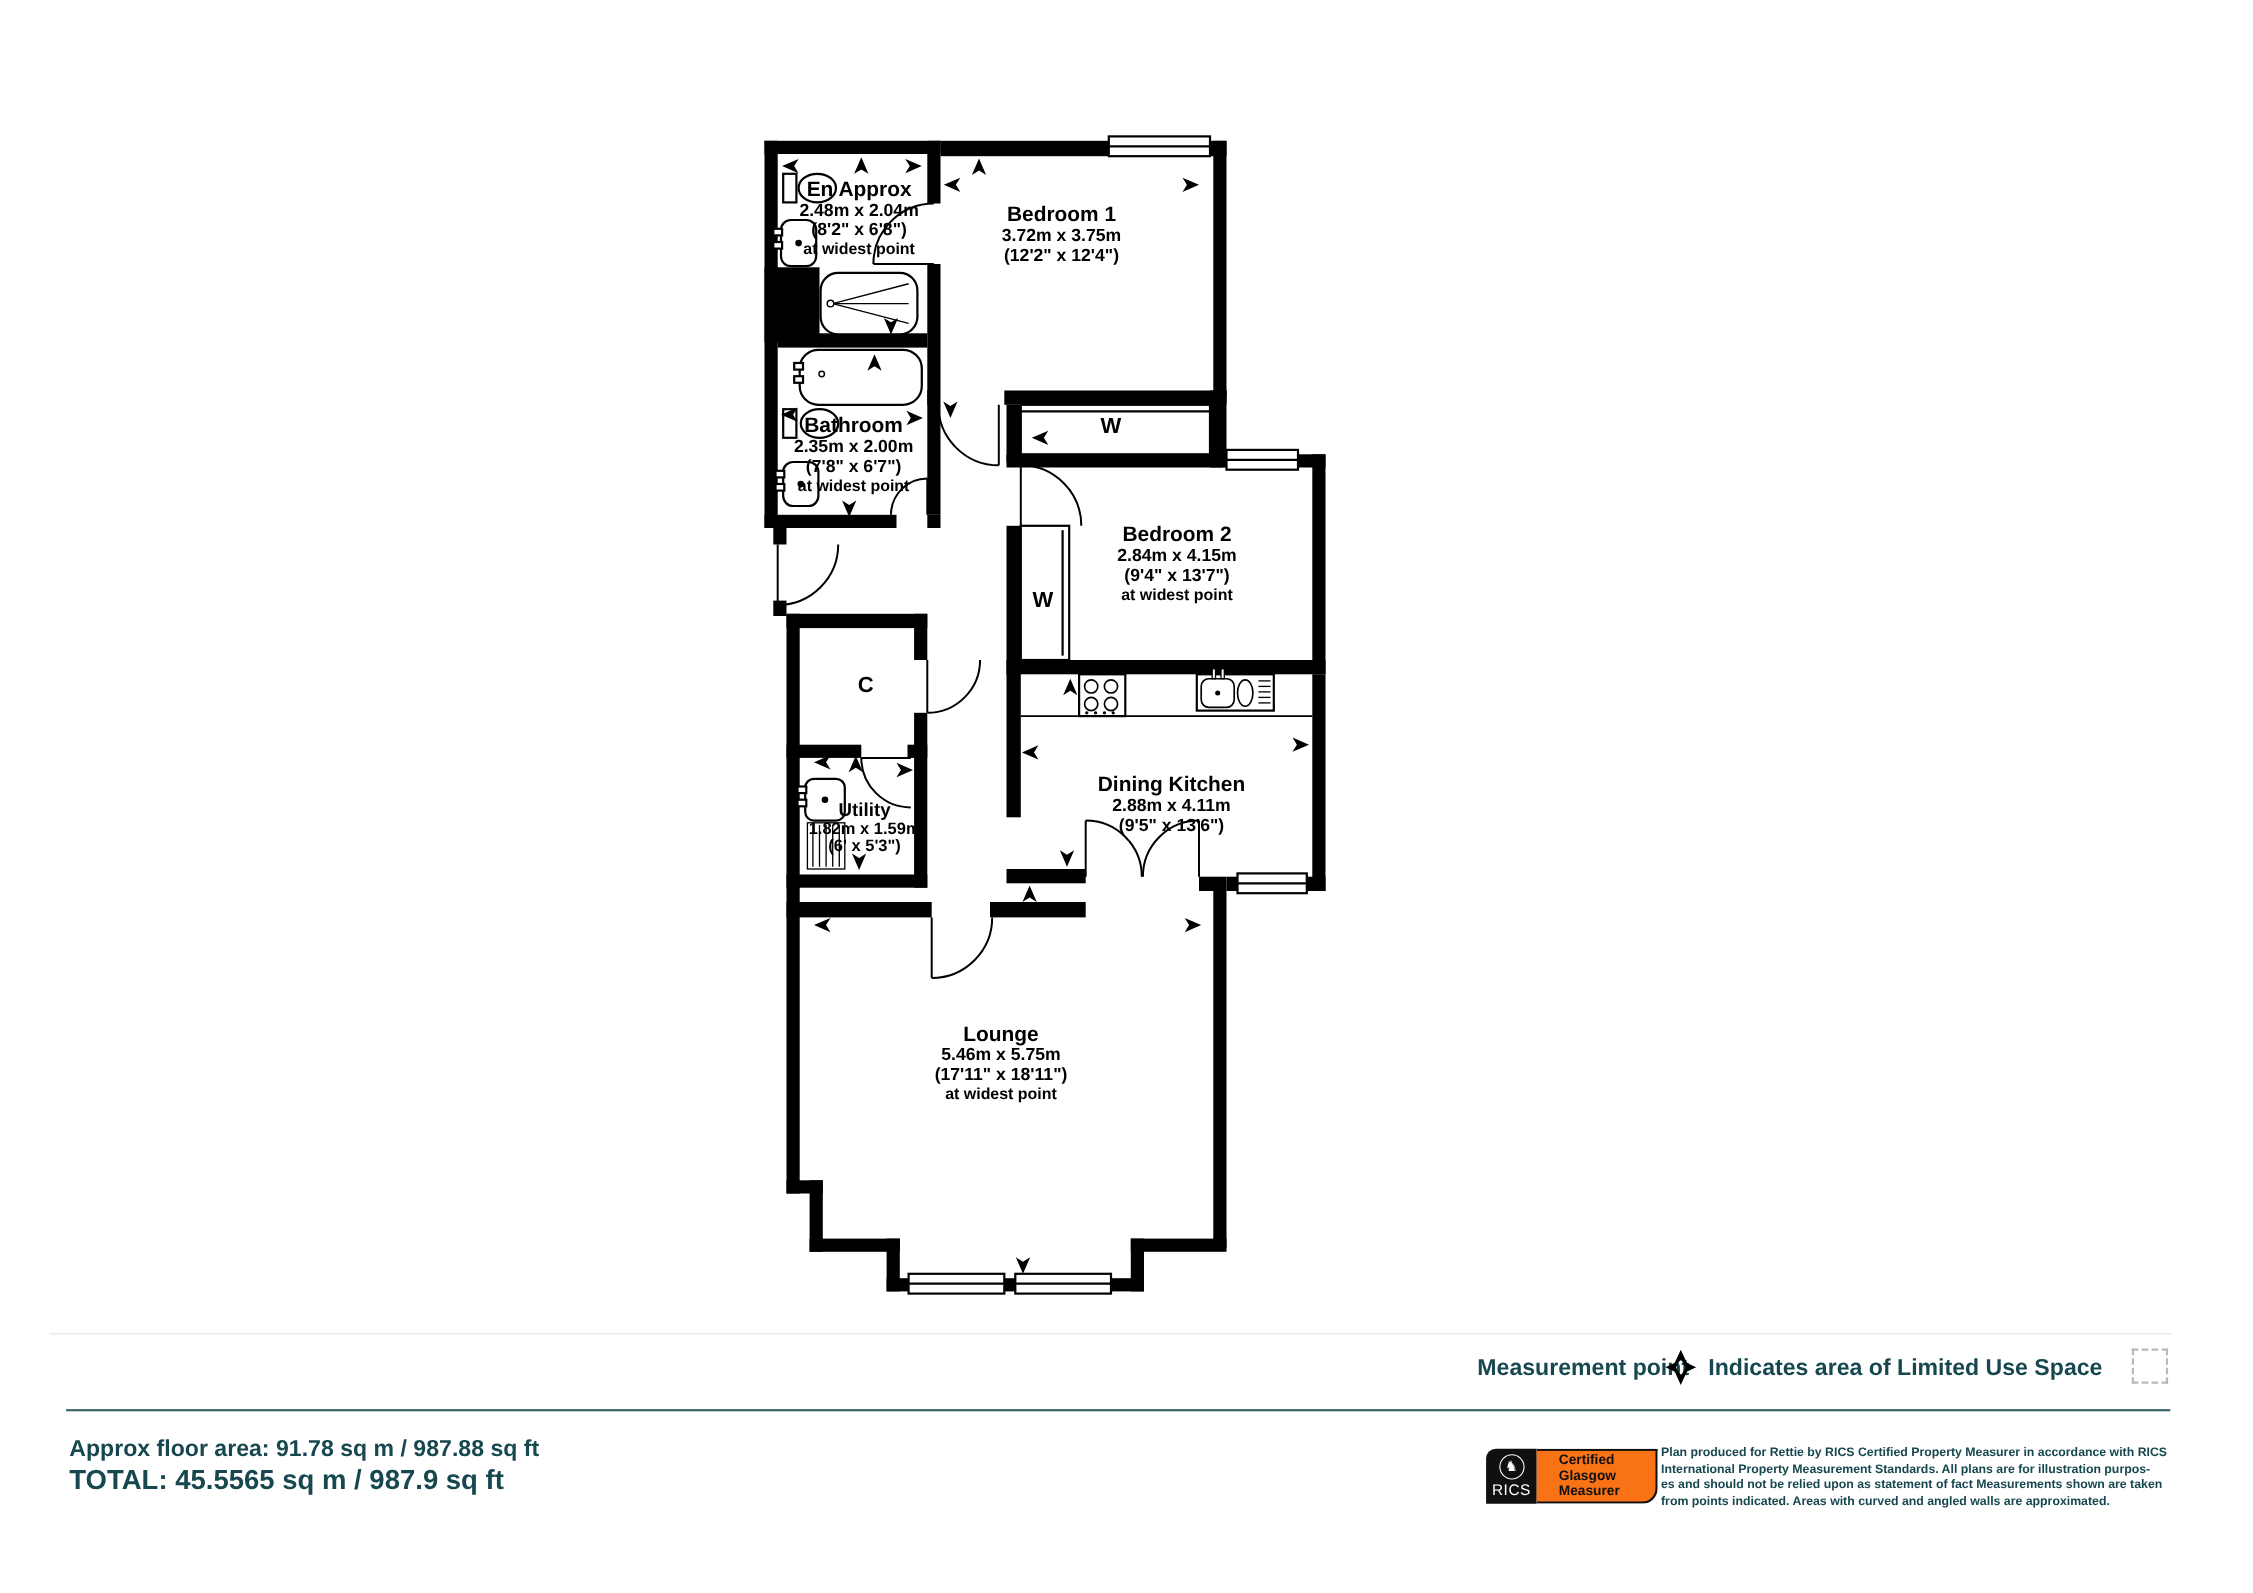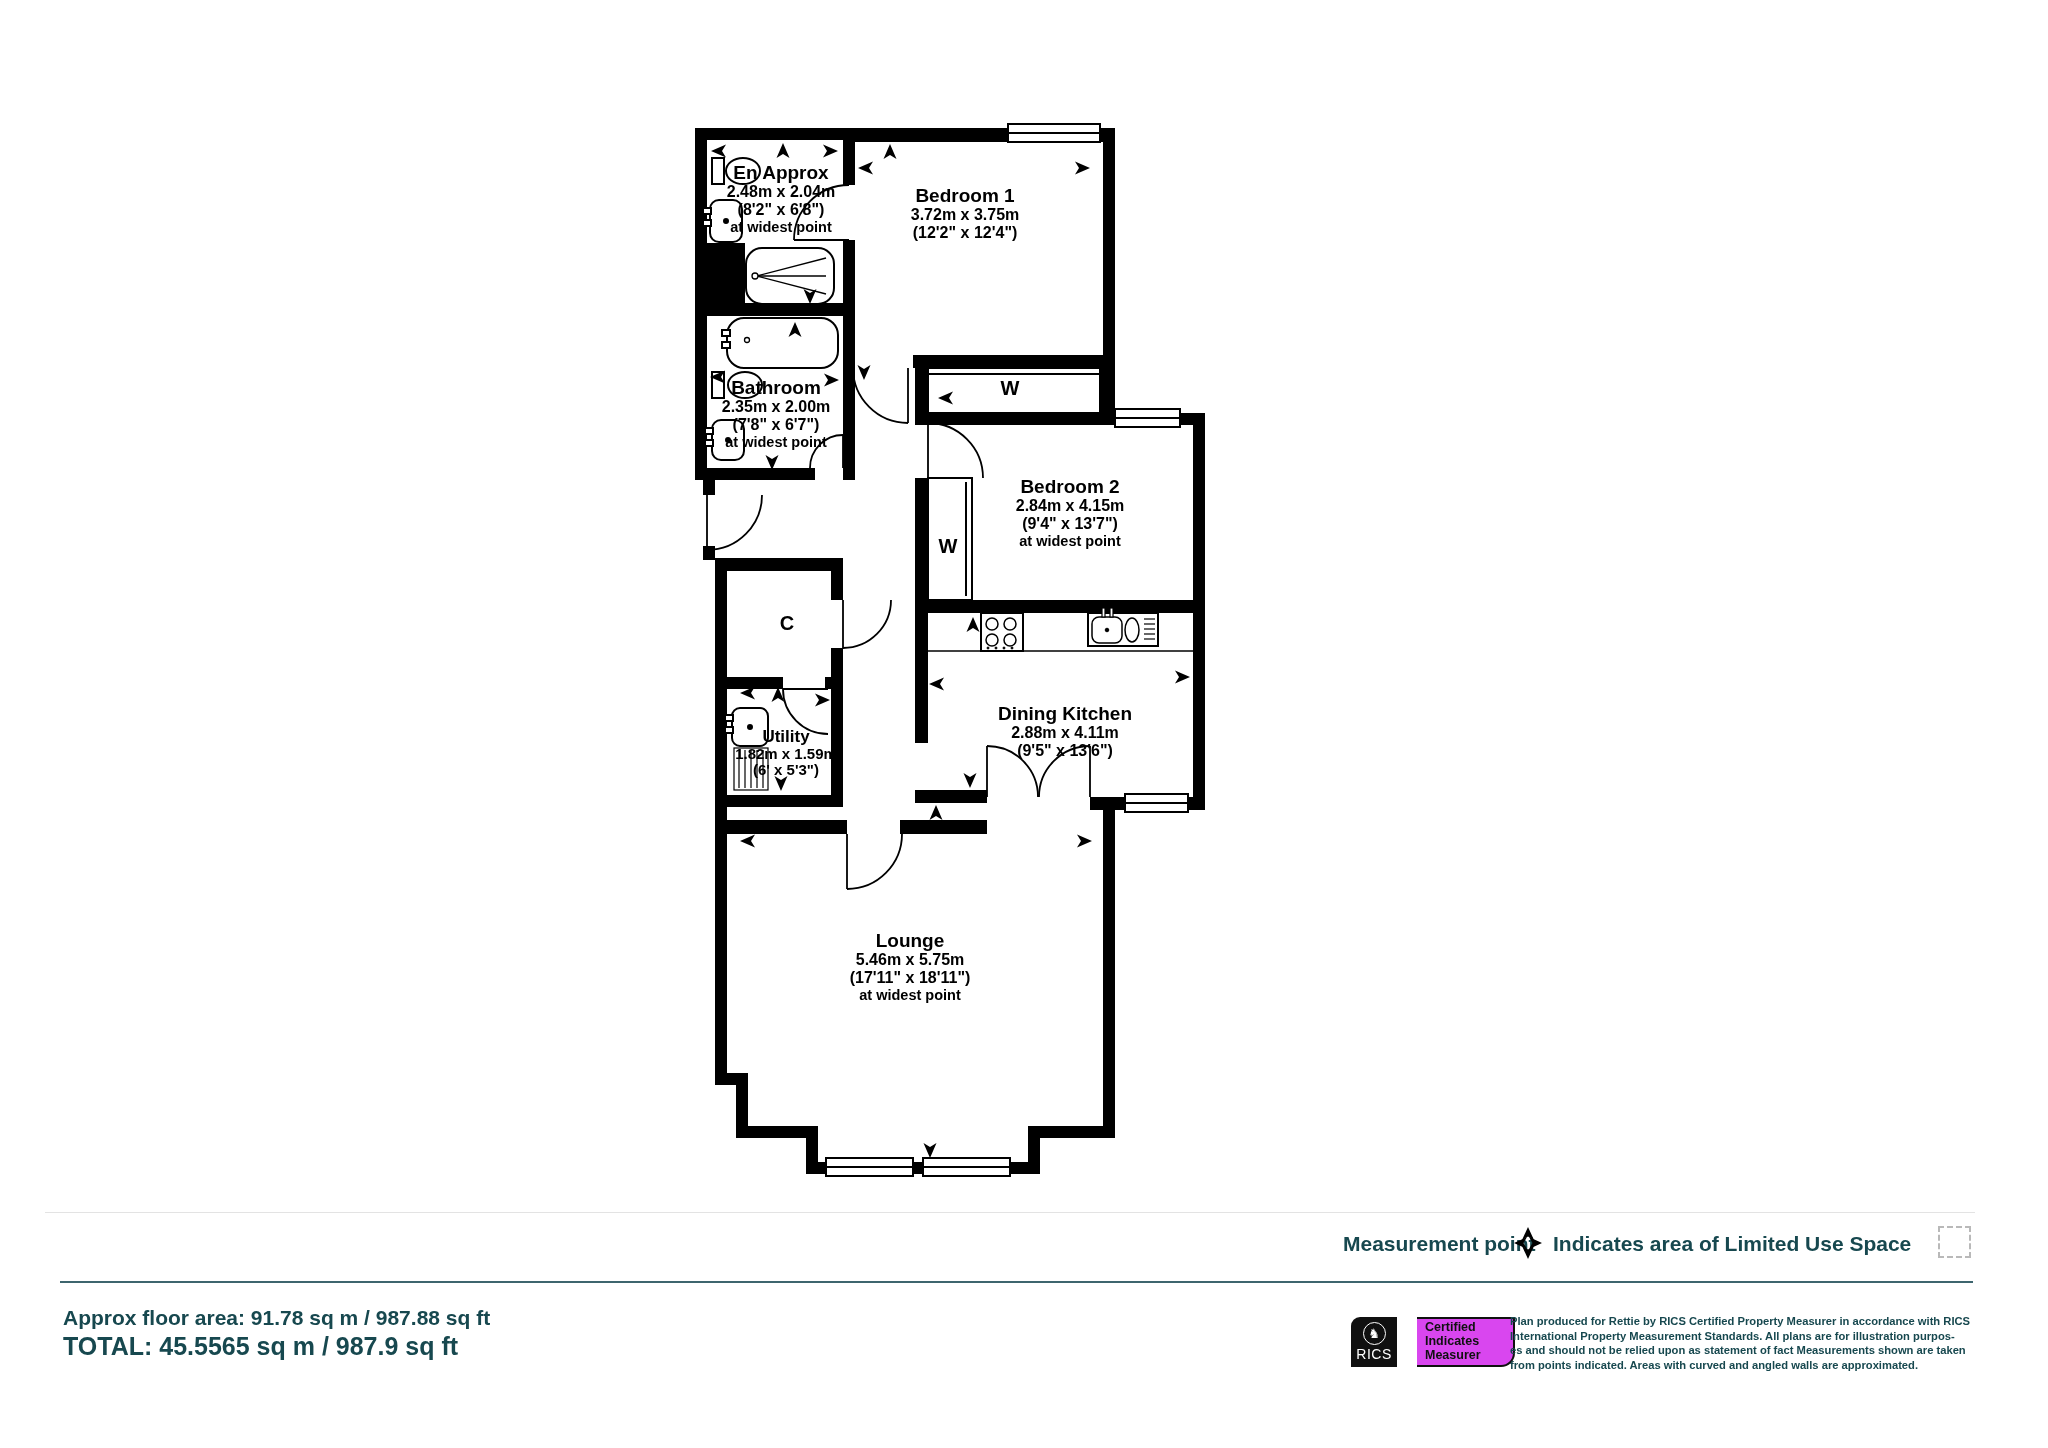--- a/index.html
+++ b/index.html
@@ -42,22 +42,22 @@
 
   
   #rics-badge{position:absolute;left:1351px;top:1317px;display:flex;height:50px;}
   #rics-black{width:46px;height:50px;background:#101010;border-radius:9px 0 0 0;color:#fff;
               display:flex;flex-direction:column;align-items:center;justify-content:center;}
   #rics-lion{width:21px;height:21px;border:1.5px solid #fff;border-radius:50%;
              display:flex;align-items:center;justify-content:center;font-size:13px;line-height:13px;
              font-family:"DejaVu Sans", sans-serif;}
   #rics-name{font-size:14px;font-weight:normal;letter-spacing:0.5px;margin-top:1px;}
   #rics-cert{width:88px;height:44px;border:2px solid #101010;border-left:none;
-             border-radius:0 0 14px 0;background:#d946ef;padding:1px 0 1px 8px;
-             font-size:12.5px;line-height:14px;font-weight:bold;color:#101010;margin-left:20px;}
+             border-radius:0 0 14px 0;background:#f97316;padding:1px 0 1px 20px;
+             font-size:12.5px;line-height:14px;font-weight:bold;color:#101010;}
 
   #disclaimer{position:absolute;left:1510px;top:1314px;font-size:11.2px;font-weight:600;
               line-height:14.6px;}
   #disclaimer div{white-space:nowrap;}
 </style>
 </head>
 <body>
 
 <div id="canvas">
 
@@ -379,21 +379,21 @@
   <div id="approx-area" class="teal">Approx floor area: 91.78 sq m / 987.88 sq ft</div>
   <div id="total-area" class="teal">TOTAL: 45.5565 sq m / 987.9 sq ft</div>
 
   <div id="rics-badge">
     <div id="rics-black">
       <div id="rics-lion">♞</div>
       <div id="rics-name">RICS</div>
     </div>
     <div id="rics-cert">
       <div>Certified</div>
-      <div>Indicates</div>
+      <div>Glasgow</div>
       <div>Measurer</div>
     </div>
   </div>
 
   <div id="disclaimer" class="teal">
     <div>Plan produced for Rettie by RICS Certified Property Measurer in accordance with RICS</div>
     <div>International Property Measurement Standards. All plans are for illustration purpos-</div>
     <div>es and should not be relied upon as statement of fact Measurements shown are taken</div>
     <div>from points indicated. Areas with curved and angled walls are approximated.</div>
   </div>

